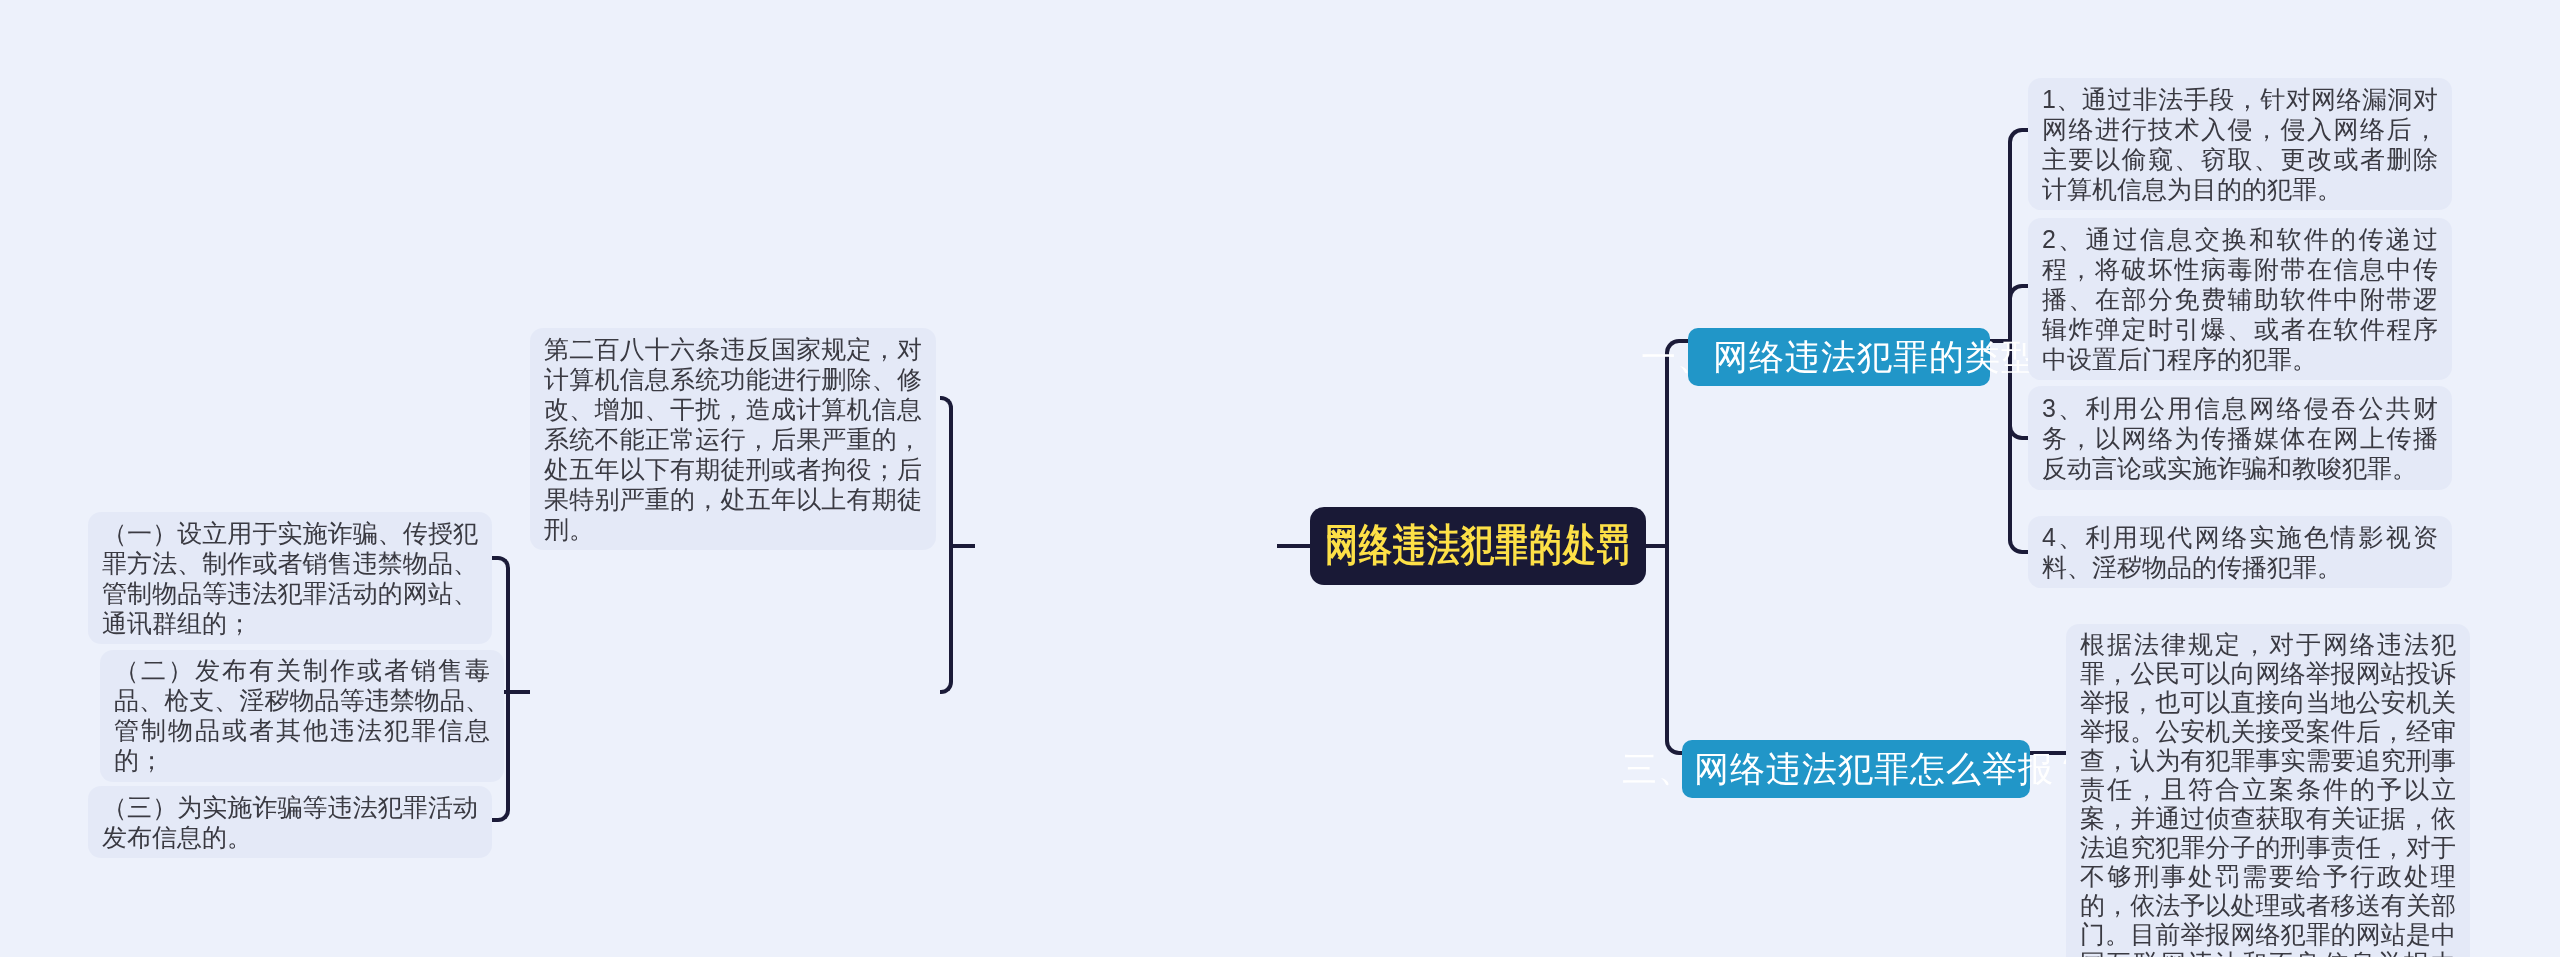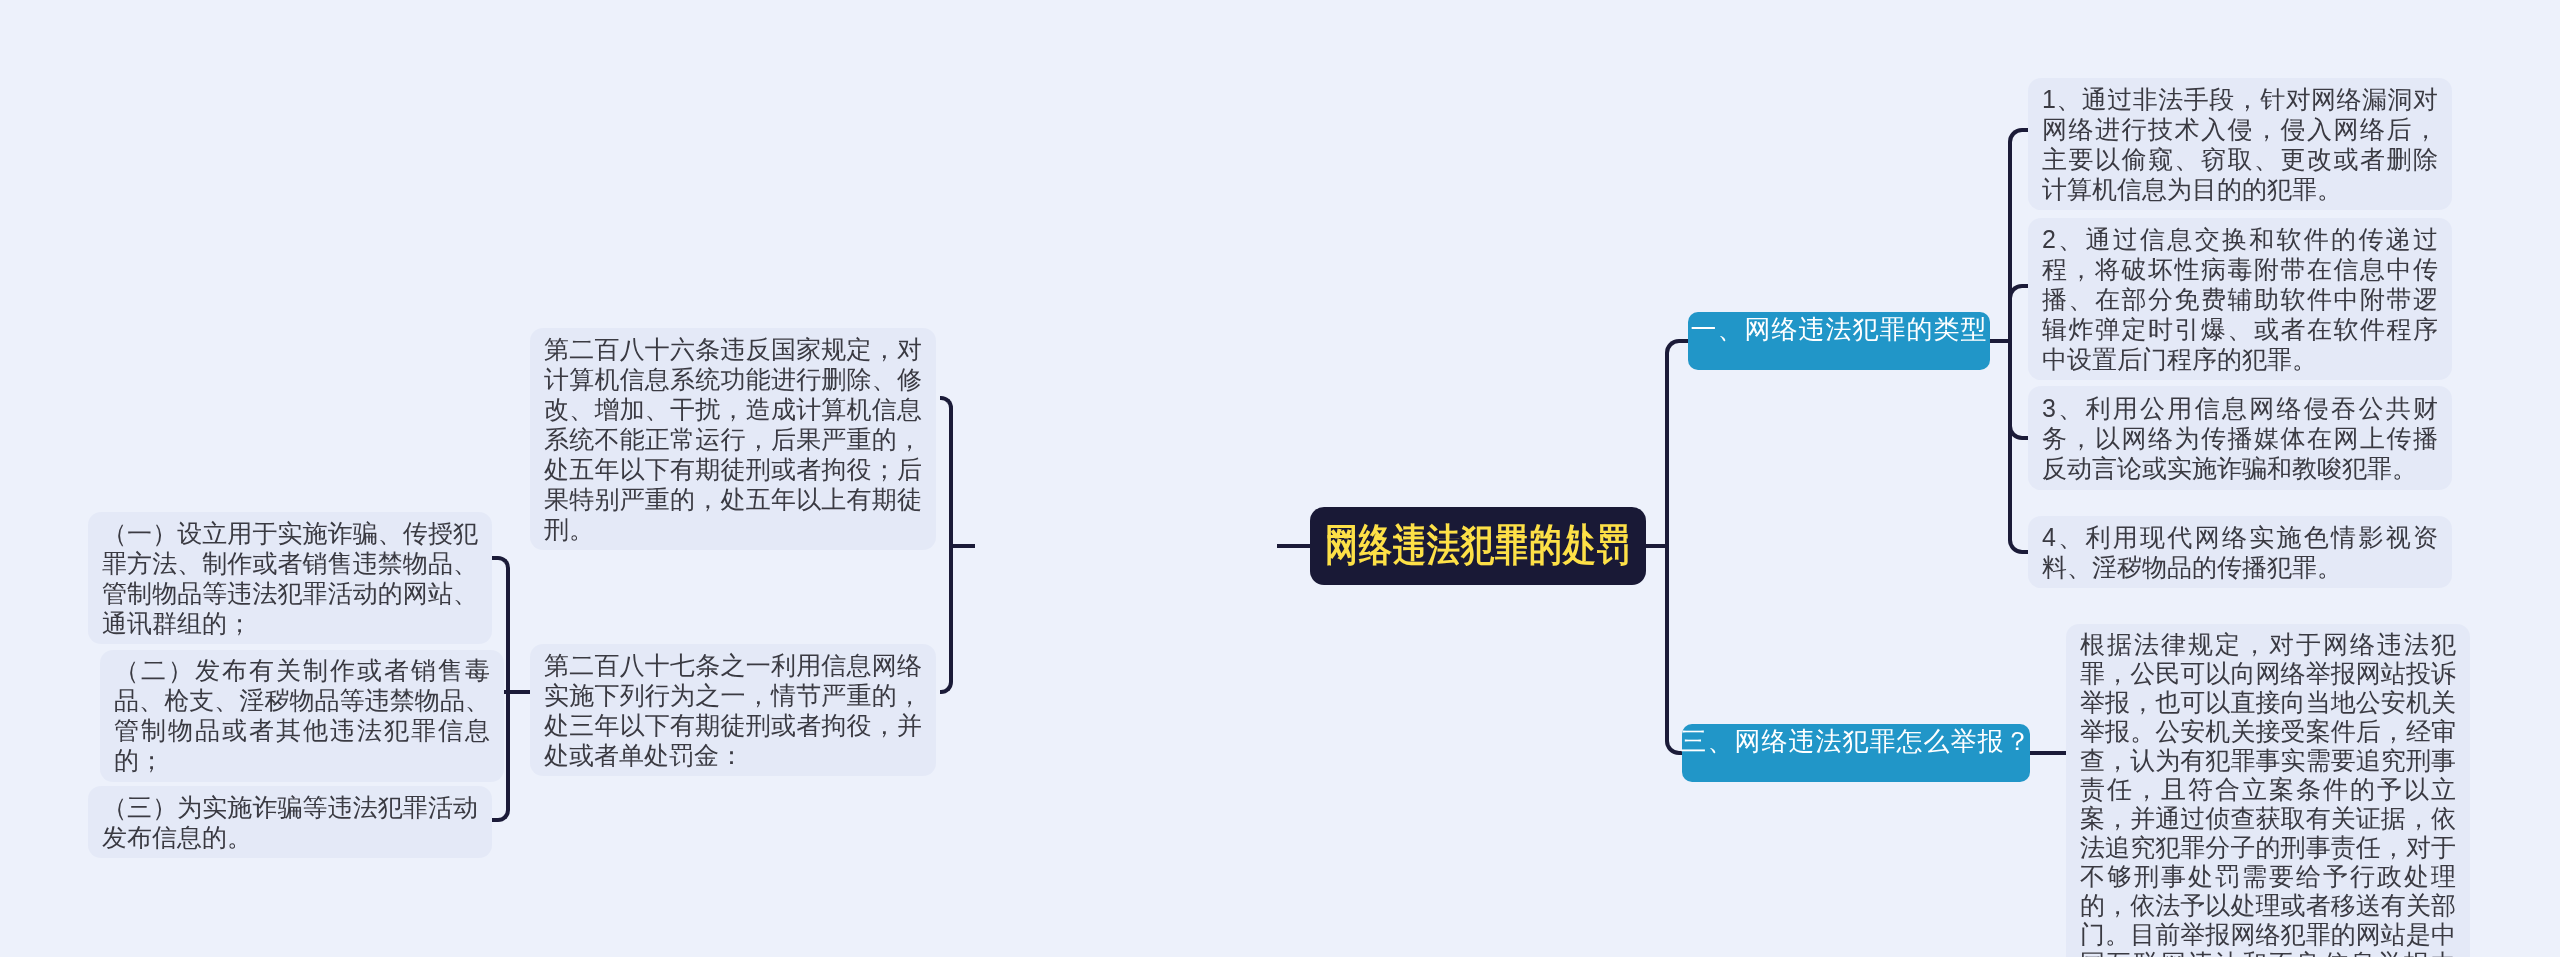--- a/index.html
+++ b/index.html
@@ -32,27 +32,28 @@
     align-items:center;
     text-align:justify;
   }
 
   
   .bnode{
     position:absolute;
     background:var(--node-fill);
     border-radius:10px;
     color:#ffffff;
-    font-size:26px;
+    font-size:35px;
     font-weight:500;
     display:flex;
-    align-items:flex-start;
+    align-items:center;
     justify-content:center;
     white-space:nowrap;
     letter-spacing:1px;
+    margin-top:16px;
   }
 
   
   .central{
     position:absolute;
     left:1310px;top:507px;width:336px;height:78px;
     background:var(--central-fill);
     border-radius:14px;
     color:#fde047;
     font-size:33px;
@@ -106,23 +107,20 @@
   <div class="box" style="left:100px;top:650px;width:404px;min-height:92px;font-family:Liberation Serif, serif;">
     <span>（二）发布有关制作或者销售毒品、枪支、淫秽物品等违禁物品、管制物品或者其他违法犯罪信息的；</span>
   </div>
   <div class="box" style="left:88px;top:786px;width:404px;min-height:68px;">
     <span>（三）为实施诈骗等违法犯罪活动发布信息的。</span>
   </div>
 
   <div class="box" style="left:530px;top:328px;width:406px;min-height:140px;">
     <span>第二百八十六条违反国家规定，对计算机信息系统功能进行删除、修改、增加、干扰，造成计算机信息系统不能正常运行，后果严重的，处五年以下有期徒刑或者拘役；后果特别严重的，处五年以上有期徒刑。</span>
   </div>
-  <div class="box" style="left:530px;top:644px;width:406px;min-height:96px;">
-    <span>第二百八十七条之一利用信息网络实施下列行为之一，情节严重的，处三年以下有期徒刑或者拘役，并处或者单处罚金：</span>
-  </div>
 
   <div class="bnode" style="left:1688px;top:312px;width:302px;height:58px;">
     <span>一、网络违法犯罪的类型</span>
   </div>
   <div class="bnode" style="left:1682px;top:724px;width:348px;height:58px;">
     <span>三、网络违法犯罪怎么举报？</span>
   </div>
 
   <div class="central">
     <div class="glitch-wrap">

